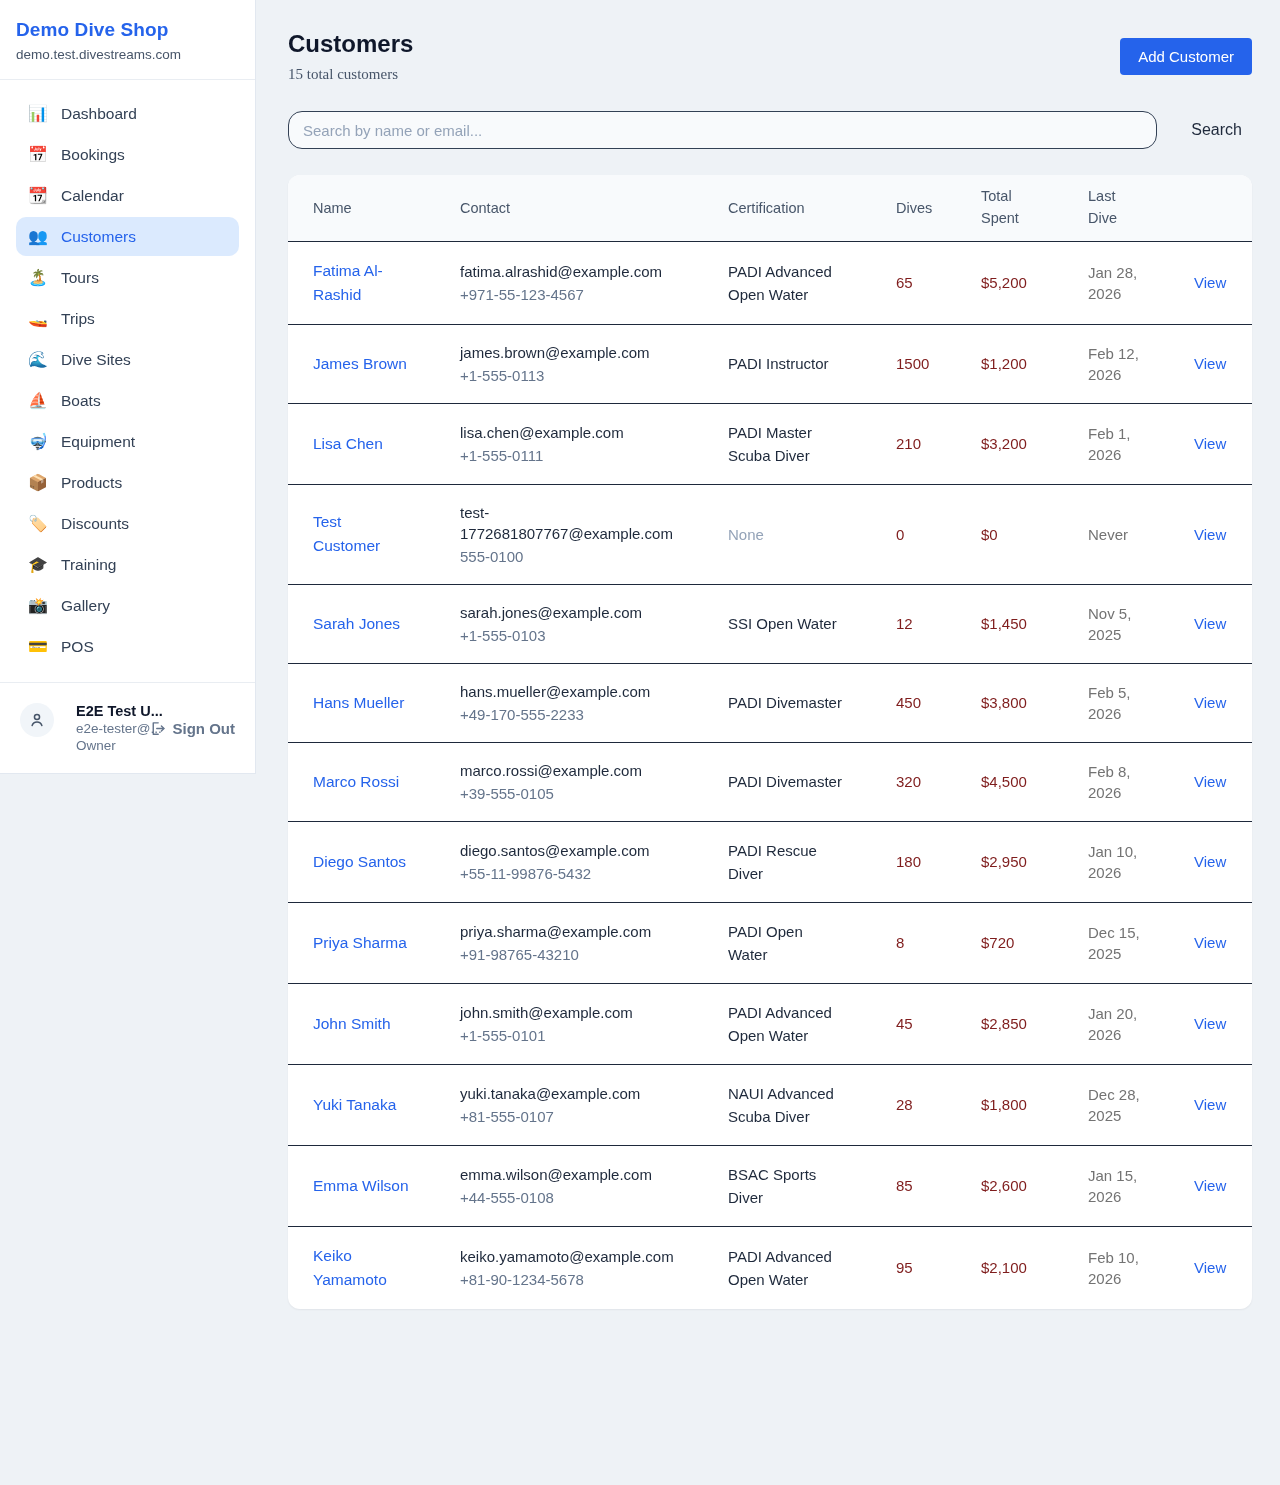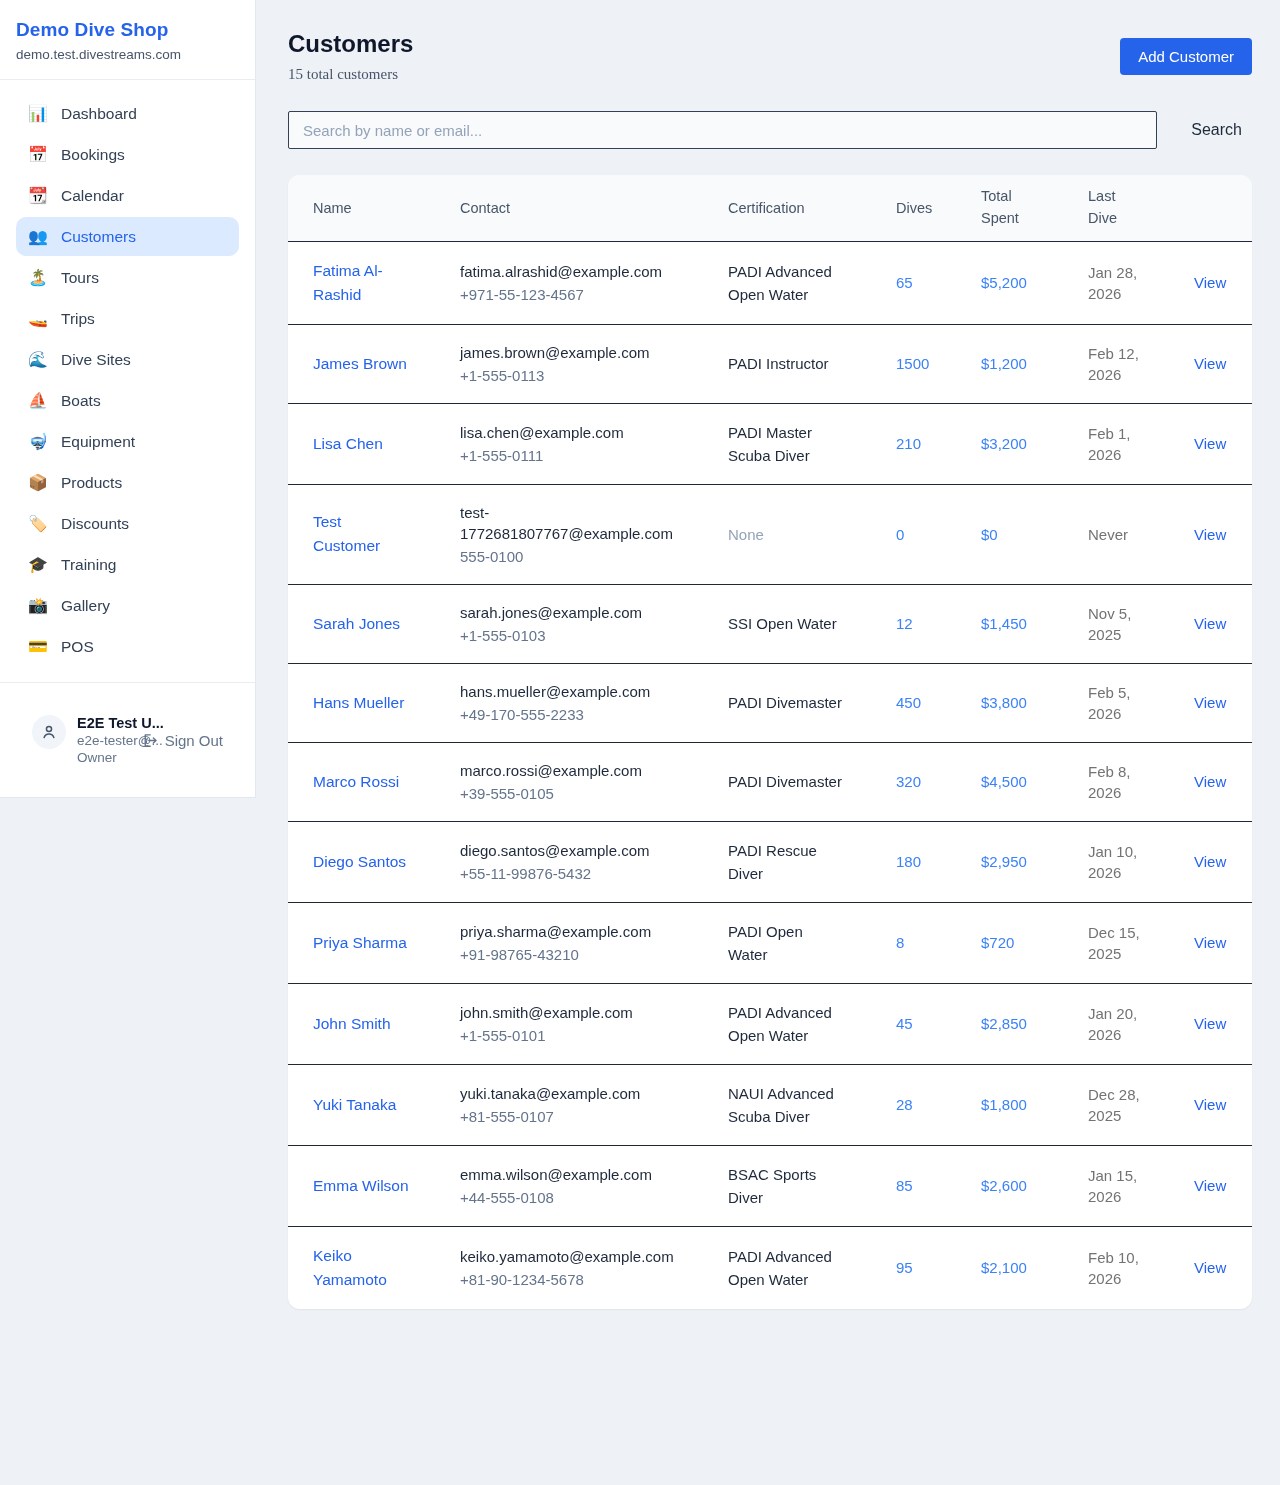--- a/index.html
+++ b/index.html
@@ -23,46 +23,46 @@
   .brand-name { color:var(--accent); font-size:19px; font-weight:700; letter-spacing:.1px; }
   .brand-domain { margin-top:6px; color:#475569; font-size:13.5px; }
   .nav { padding:14px 16px 8px; }
   .nav-item {
     display:flex; align-items:center; gap:13px;
     padding:10px 12px; margin-bottom:2px;
     border-radius:10px; font-size:15.5px; color:#334155; cursor:pointer;
   }
   .nav-item.active { background:var(--active-bg); color:var(--accent); font-weight:500; }
   .nav-icon { font-size:16px; width:20px; text-align:center; flex:none; }
-  .user-section { border-top:1px solid #e9edf2; margin-top:6px; padding:32px; display:flex; gap:11px; }
+  .user-section { border-top:1px solid #e9edf2; margin-top:6px; padding:20px; display:flex; gap:22px; }
   .avatar {
     width:34px; height:34px; border-radius:50%; background:#f1f5f9;
     display:flex; align-items:center; justify-content:center; flex:none;
   }
   .user-info { flex:1; min-width:0; }
   .user-name { font-weight:700; font-size:14.5px; color:#0f172a; white-space:nowrap; }
   .user-email, .user-role { font-size:13.5px; color:#64748b; margin-top:2px; white-space:nowrap; }
   .sign-out {
     display:flex; align-items:center; gap:7px; align-self:center;
     background:none; border:none; padding:0;
-    color:#64748b; font-size:15px; font-family:inherit; cursor:pointer; flex:none;
+    color:#64748b; font-size:15px; font-family:inherit; cursor:pointer; flex:none;font-weight:bold;
   }
 
   
   main { flex:1; padding:30px 28px 42px 32px; min-width:0; }
   .page-header { display:flex; justify-content:space-between; align-items:center; }
   h1 { margin:0; font-size:24px; font-weight:700; color:#0f172a; }
   .subtitle { margin-top:8px; font-size:15px; color:#475569;font-family:Liberation Serif, serif; }
   .btn-primary {
     background:var(--accent); color:#fff; border:none; border-radius:4px;
     padding:10px 18px; font-size:15px; font-weight:500; font-family:inherit; cursor:pointer;
   }
   .search-row { display:flex; align-items:center; margin-top:28px; }
   .search-input {
-    flex:1; height:38px; border:1px solid #334155; border-radius:2px;
+    flex:1; height:38px; border:1px solid #334155; border-radius:14px;
     background:#f8fafc; padding:0 14px; font-size:15px; font-family:inherit; color:#0f172a;
   }
   .search-input::placeholder { color:#94a3b8; }
   .search-btn {
     background:none; border:none; margin-left:24px; padding:6px 10px;
     font-family:inherit; font-size:16px; color:#1e293b; cursor:pointer;
   }
 
   
   .card {
@@ -80,21 +80,21 @@
   tbody td { padding:17px 12px; border-bottom:1px solid #1e293b; vertical-align:middle; }
   tbody tr:last-child td { border-bottom:none; }
   .name-link {
     color:var(--accent); text-decoration:none; cursor:pointer;
     display:inline-block; max-width:96px; font-size:15.5px; line-height:24px;
   }
   .email { color:#1e293b; line-height:21px; max-width:218px; overflow-wrap:break-word; }
   .phone { color:#64748b; line-height:21px; margin-top:2px; }
   .cert { color:#1e293b; display:inline-block; max-width:118px; line-height:23px; }
   .cert.muted { color:#94a3b8; }
-  .td-dives, .td-spent { color:#3b82f6; }
+  .td-dives, .td-spent { color:#7f1d1d; }
   .last { color:#737373; display:inline-block; max-width:62px; line-height:21px; }
   .td-view { text-align:center; padding-right:40px; }
   .view-link { color:var(--accent); text-decoration:none; cursor:pointer; }
 </style>
 </head>
 <body>
 
 <div class="app">
 
   <aside class="sidebar">

